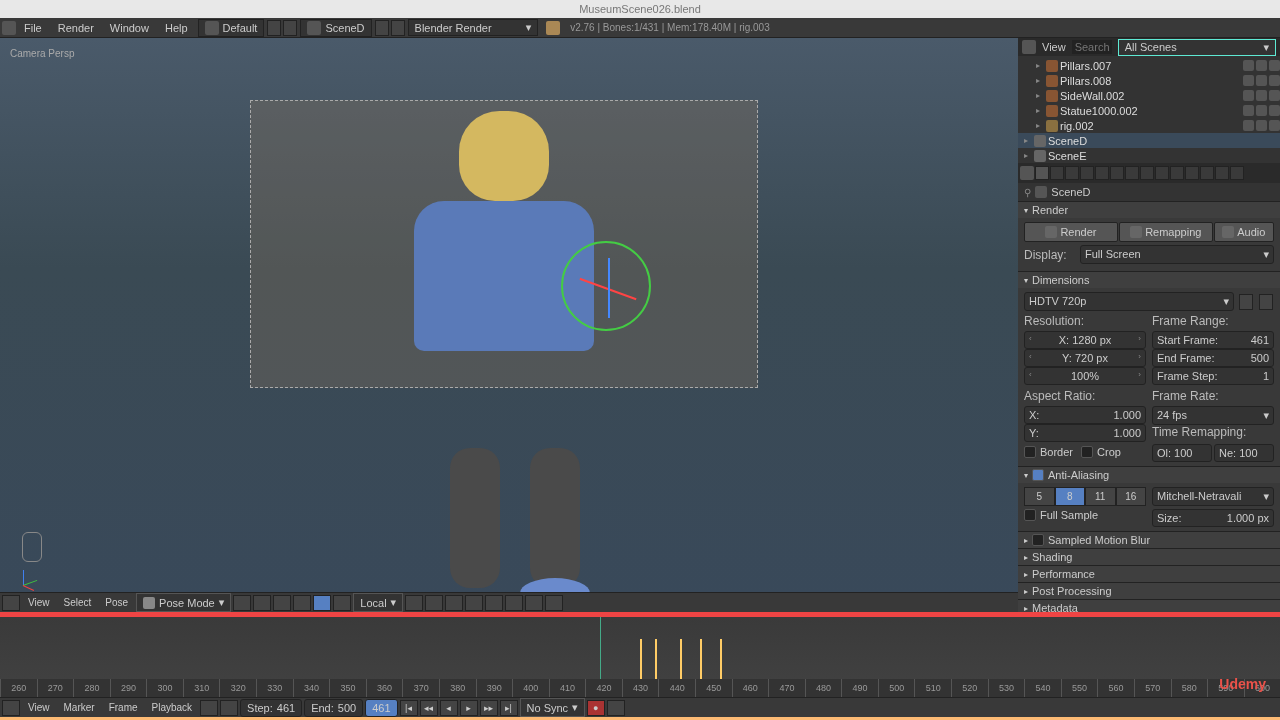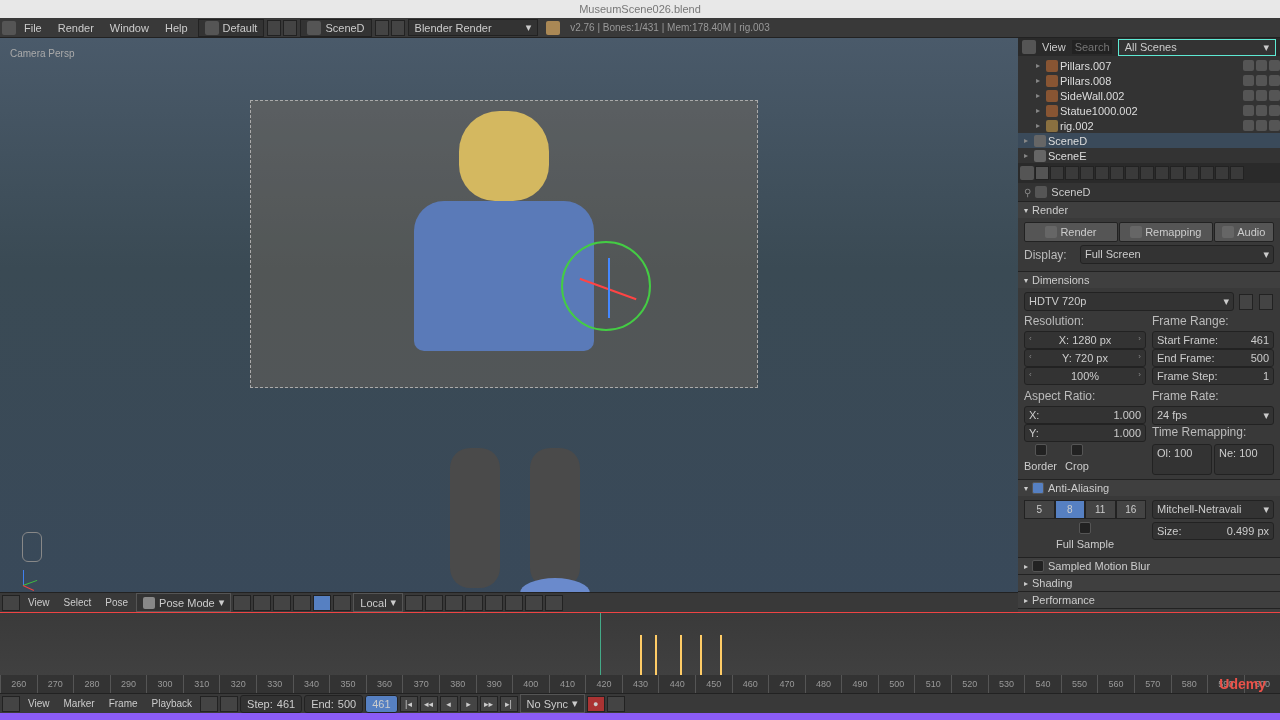--- a/index.html
+++ b/index.html
@@ -47,35 +47,35 @@
 .panel-tri { font-size:8px; color:#ccc; }
 .panel-body { padding:4px 6px; background:#393939; }
 .btn-row { display:flex; gap:1px; margin-bottom:3px; }
 .btn { flex:1; background:#555; border:1px solid #222; padding:3px 4px; text-align:center; cursor:pointer; font-size:10px; border-radius:2px; display:flex; align-items:center; justify-content:center; gap:3px; }
 .btn-icon { width:12px; height:12px; background:#666; border-radius:2px; }
 .prop-row { display:flex; align-items:center; gap:4px; margin-bottom:3px; }
 .prop-label { font-size:12px; color:#bbb; width:52px; }
 .prop-input { background:#333; border:1px solid #222; padding:2px 4px; text-align:right; flex:1; font-size:10px; border-radius:3px; display:flex; justify-content:space-between; }
 .prop-input .arrow { color:#888; font-size:8px; }
 .prop-dropdown { background:#333; border:1px solid #222; padding:2px 4px; flex:1; font-size:10px; border-radius:3px; display:flex; justify-content:space-between; }
-.check-row { display:flex; align-items:center; gap:4px; margin-bottom:3px; font-size:10px;flex-direction:column; }
+.check-row { display:flex; align-items:center; gap:4px; margin-bottom:3px; font-size:10px; }
 .checkbox { width:12px; height:12px; background:#222; border:1px solid #555; border-radius:2px; }
 .checkbox.checked { background:#5680c2; }
 .two-col { display:flex; gap:6px; }
 .col { flex:1; }
 .col-label { font-size:12px; color:#bbb; margin-bottom:3px; }
 .seg-btns { display:flex; gap:0; margin-bottom:3px; }
 .seg-btn { flex:1; background:#444; border:1px solid #222; padding:3px 4px; text-align:center; font-size:10px; cursor:pointer; }
 .seg-btn.active { background:#5680c2; }
 .viewport-header { position:absolute; bottom:0; left:0; right:0; height:20px; background:#393939; display:flex; align-items:center; padding:0 2px; gap:2px; border-top:1px solid #222; }
 .vh-text { padding:0 6px; font-size:10px; cursor:pointer; }
 .vh-dropdown { background:#333; border:1px solid #555; padding:2px 6px; display:flex; align-items:center; gap:4px; font-size:10px; }
 .vh-icon { width:18px; height:16px; background:#444; border:1px solid #222; }
 .vh-icon.active { background:#5680c2; }
-.timeline { height:109px; background:#8b5cf6; border-top:1px solid #ef4444; }
+.timeline { height:109px; background:#fdba74; border-top:5px solid #ef4444; }
 .timeline-area { height:80px; background:linear-gradient(#3a3a3a 0%,#424242 100%); position:relative; }
 .timeline-ruler { position:absolute; bottom:0; left:0; right:0; height:18px; background:#333; display:flex; }
 .ruler-tick { flex:1; text-align:center; font-size:9px; color:#999; border-left:1px solid #555; line-height:18px; }
 .playhead { position:absolute; top:0; bottom:0; left:600px; width:1px; background:#4a8; }
 .keyframe { position:absolute; bottom:18px; width:2px; height:40px; background:#fc6; }
 .timeline-header { height:20px; background:#393939; display:flex; align-items:center; padding:0 2px; gap:2px; border-top:1px solid #222; }
 .th-input { background:#333; border:1px solid #222; padding:2px 6px; font-size:10px; display:flex; gap:4px; border-radius:3px; }
 .th-btn { width:18px; height:16px; background:#444; border:1px solid #222; font-size:9px; text-align:center; line-height:14px; }
 .pin-icon { font-size:10px; color:#888; }
 .udemy { position:absolute; bottom:28px; right:14px; font-size:14px; font-weight:bold; color:#eb524a; }
@@ -411,21 +411,21 @@
                   <span>Full Sample</span>
                 </div>
             </div>
             <div class="col">
               <div class="prop-dropdown">
                   <span>Mitchell-Netravali</span>
                   <span>▾</span>
                 </div>
               <div class="prop-input" style="margin-top:3px;">
                   <span>Size:</span>
-                  <span>0.499 px</span>
+                  <span>1.000 px</span>
                 </div>
             </div>
           </div>
         </div>
       </div>
 
       <div class="panel">
           <div class="panel-header">
             <span class="panel-tri">▸</span>
             <div class="checkbox"></div>

